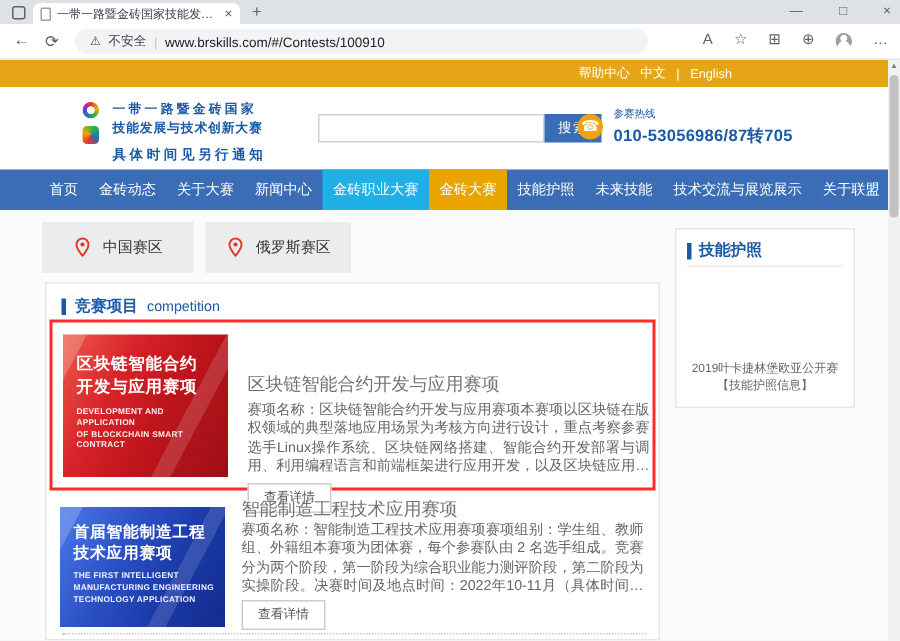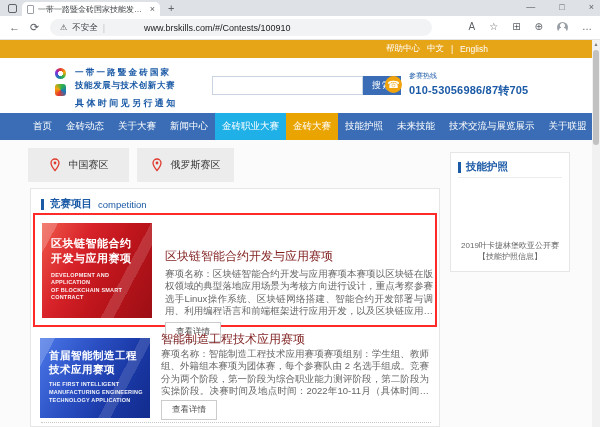--- a/index.html
+++ b/index.html
@@ -17,21 +17,21 @@
   .new-tab { position:absolute; left:168px; top:3px; font-size:11px; color:#5f6368; line-height:11px; }
   .win-controls { position:absolute; right:6px; top:1px; display:flex; gap:24px; }
   .win-controls span { font-size:9px; color:#5f6368; line-height:13px; }
 
   .addressbar { position:absolute; left:0; top:16px; width:600px; height:24px; background:#fff; border-bottom:1px solid #e4e4e4; }
   .nav-ico { position:absolute; top:5px; font-size:11px; color:#5f6368; }
   .url-pill { position:absolute; left:50px; top:3px; width:382px; height:17px; background:#f1f3f4; border-radius:9px; display:flex; align-items:center; padding:0 10px; gap:5px; }
   .warn { font-size:8px; color:#3c4043; }
   .sec-label { font-size:8.5px; color:#3c4043; }
   .pill-sep { color:#c6c6c6; font-size:9px; }
-  .url-text { font-size:9px; color:#202124; white-space:nowrap;margin-left:34px; }
+  .url-text { font-size:9px; color:#202124; white-space:nowrap; }
   .bar-icons { position:absolute; right:8px; top:4px; display:flex; align-items:center; gap:14px; }
   .bar-icons .g { font-size:10px; color:#5f6368; line-height:14px; }
   .avatar { width:11px; height:11px; border-radius:50%;
     background:radial-gradient(circle at 50% 32%, #fff 0 2.2px, transparent 2.4px),
                radial-gradient(circle at 50% 85%, #fff 0 4px, transparent 4.2px), #9aa0a6; }
 
   
   .page { position:absolute; left:0; top:40px; width:592px; height:387px; background:#fbfbfb; }
 
   .noticebar { position:absolute; left:0; top:0; width:592px; height:18px; display:flex; align-items:center; justify-content:space-between; padding:0 104px 0 33px; color:#fff; }
@@ -81,21 +81,21 @@
   .banner-red { left:7px; top:8px; width:110px; height:95px;
     background:linear-gradient(118deg, rgba(255,255,255,.22) 0 10%, rgba(255,255,255,0) 10% 68%, rgba(255,255,255,.14) 68% 76%, rgba(255,255,255,0) 76%),
                linear-gradient(118deg,#ef5a4a 0%,#d8232a 32%,#c0151c 58%,#9c0f15 100%); }
   .banner-blue { left:9px; top:149px; width:110px; height:80px;
     background:linear-gradient(118deg, rgba(255,255,255,.20) 0 10%, rgba(255,255,255,0) 10% 66%, rgba(255,255,255,.13) 66% 74%, rgba(255,255,255,0) 74%),
                linear-gradient(118deg,#4b78e8 0%,#2b50c4 38%,#1b3aa8 66%,#122c8e 100%);
     padding-top:10px; }
   .banner-blue .bt { font-size:10.5px; line-height:14px; }
   .banner-blue .be { margin-top:5px; }
 
-  .card-title { font-size:12px; color:#7f1d1d; }
+  .card-title { font-size:12px; color:#737373; }
   .card-desc { width:268px; font-size:9.5px; line-height:12.3px; color:#666; max-height:49px; overflow:hidden; display:-webkit-box; -webkit-line-clamp:4; -webkit-box-orient:vertical; text-align:justify; }
   .detail-btn { display:inline-block; padding:3px 10px; border:1px solid #ccc; background:#fff; font-size:8.5px; color:#555; }
 
   .c1-title { position:absolute; left:130px; top:33px; }
   .c1-desc  { position:absolute; left:130px; top:53px; }
   .c1-btn   { position:absolute; left:130px; top:107px; }
   .c2-title { position:absolute; left:130px; top:142px; }
   .c2-desc  { position:absolute; left:130px; top:159px; }
   .c2-btn   { position:absolute; left:130px; top:211px; }
   .dotted { position:absolute; left:10px; top:233px; width:390px; border-top:1px dotted #c9c9c9; }

